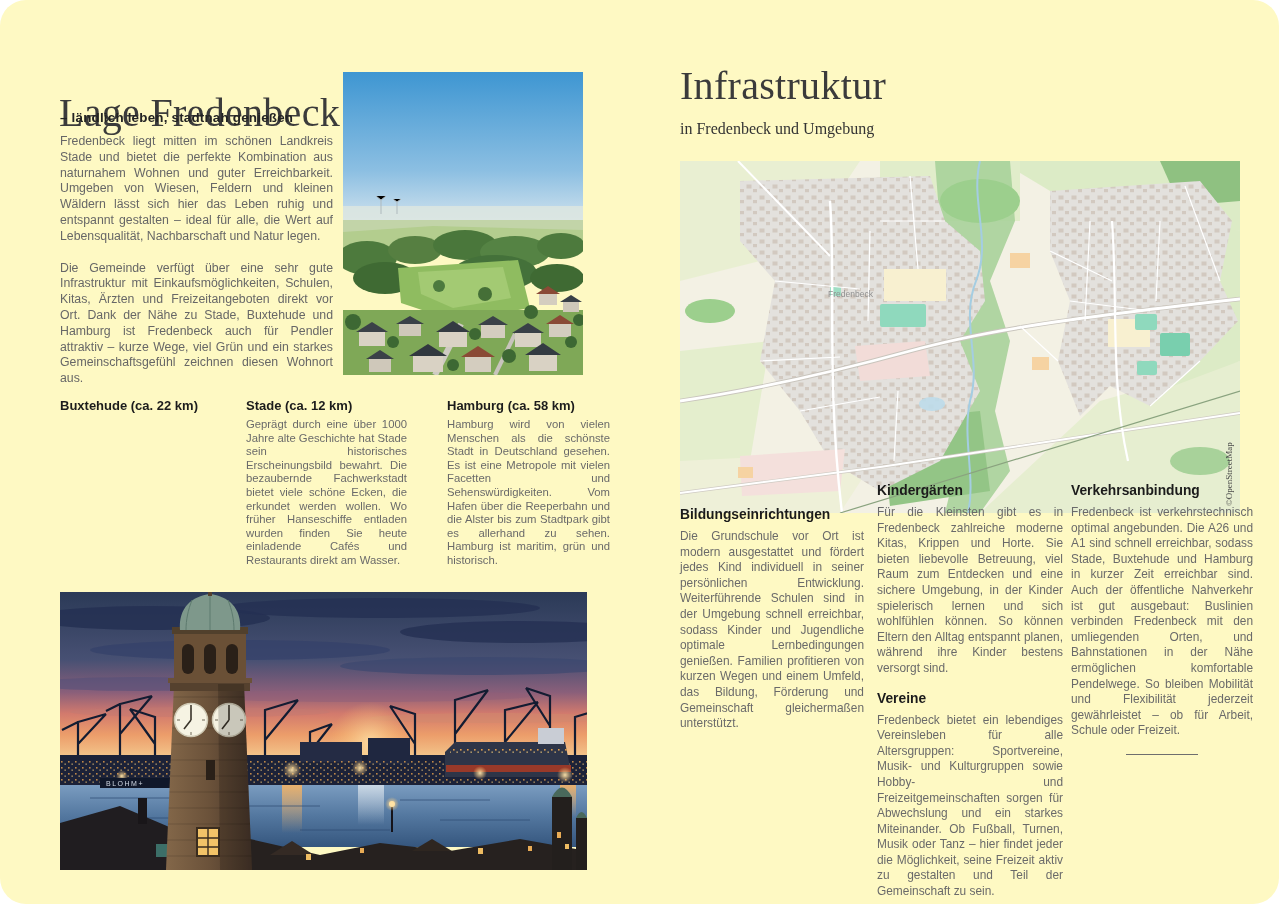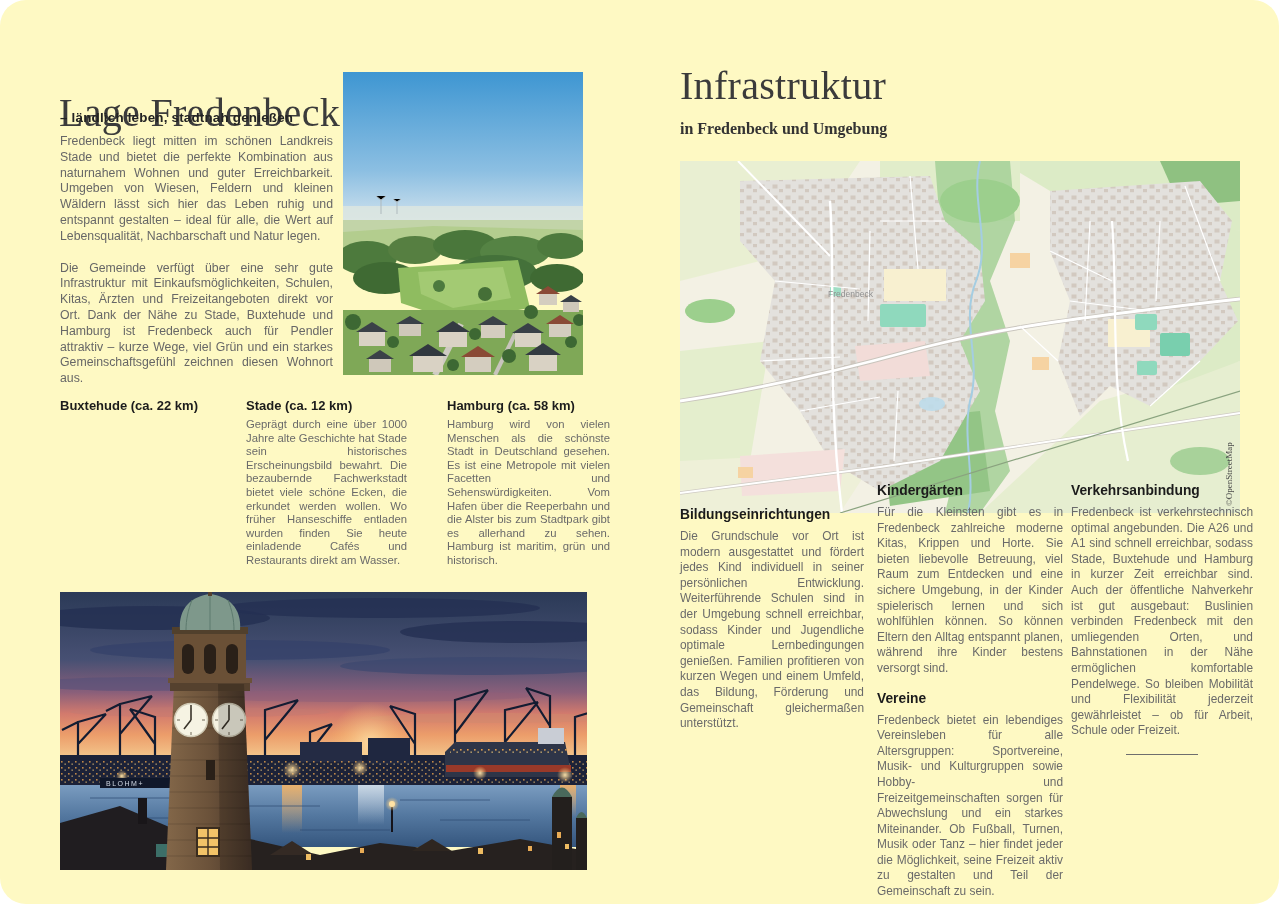--- a/index.html
+++ b/index.html
@@ -4,21 +4,21 @@
 <style>
   html,body{margin:0;padding:0;background:#ffffff;}
   .spread{position:relative;width:1279px;height:904px;background:#fef9c3;overflow:hidden;
           font-family:"Liberation Sans",sans-serif;border-radius:26px;}
   .abs{position:absolute;}
 
   
   .serif-title{font-family:"Liberation Serif",serif;font-weight:400;color:#3b3b3b;
                font-size:40px;line-height:1;letter-spacing:.3px;white-space:nowrap;}
   .title-row{display:flex;align-items:baseline;gap:14px;}
-  .serif-sub{font-family:"Liberation Serif",serif;font-weight:700;color:#333;font-size:16px;white-space:nowrap;}
+  .serif-sub{font-family:"Liberation Serif",serif;font-weight:400;color:#333;font-size:16px;white-space:nowrap;}
 
   .left-title{left:59px;top:66px;}
   .left-subtitle{left:60px;top:110px;font-size:13.4px;font-weight:700;color:#232323;letter-spacing:.2px;}
 
   
   .body-text{font-size:12.3px;line-height:15.8px;color:#676767;text-align:justify;
              hyphens:auto;-webkit-hyphens:auto;}
   .body-text p{margin:0 0 16px 0;}
   .left-intro{left:60px;top:134px;width:273px;}
 

